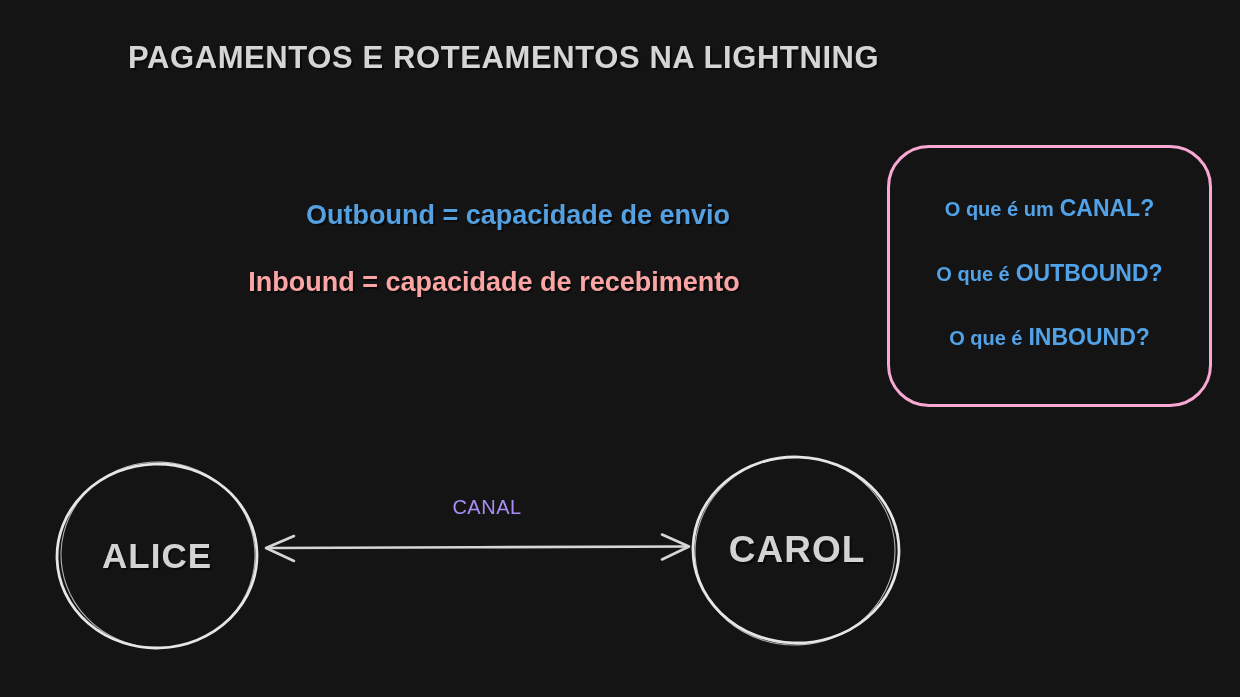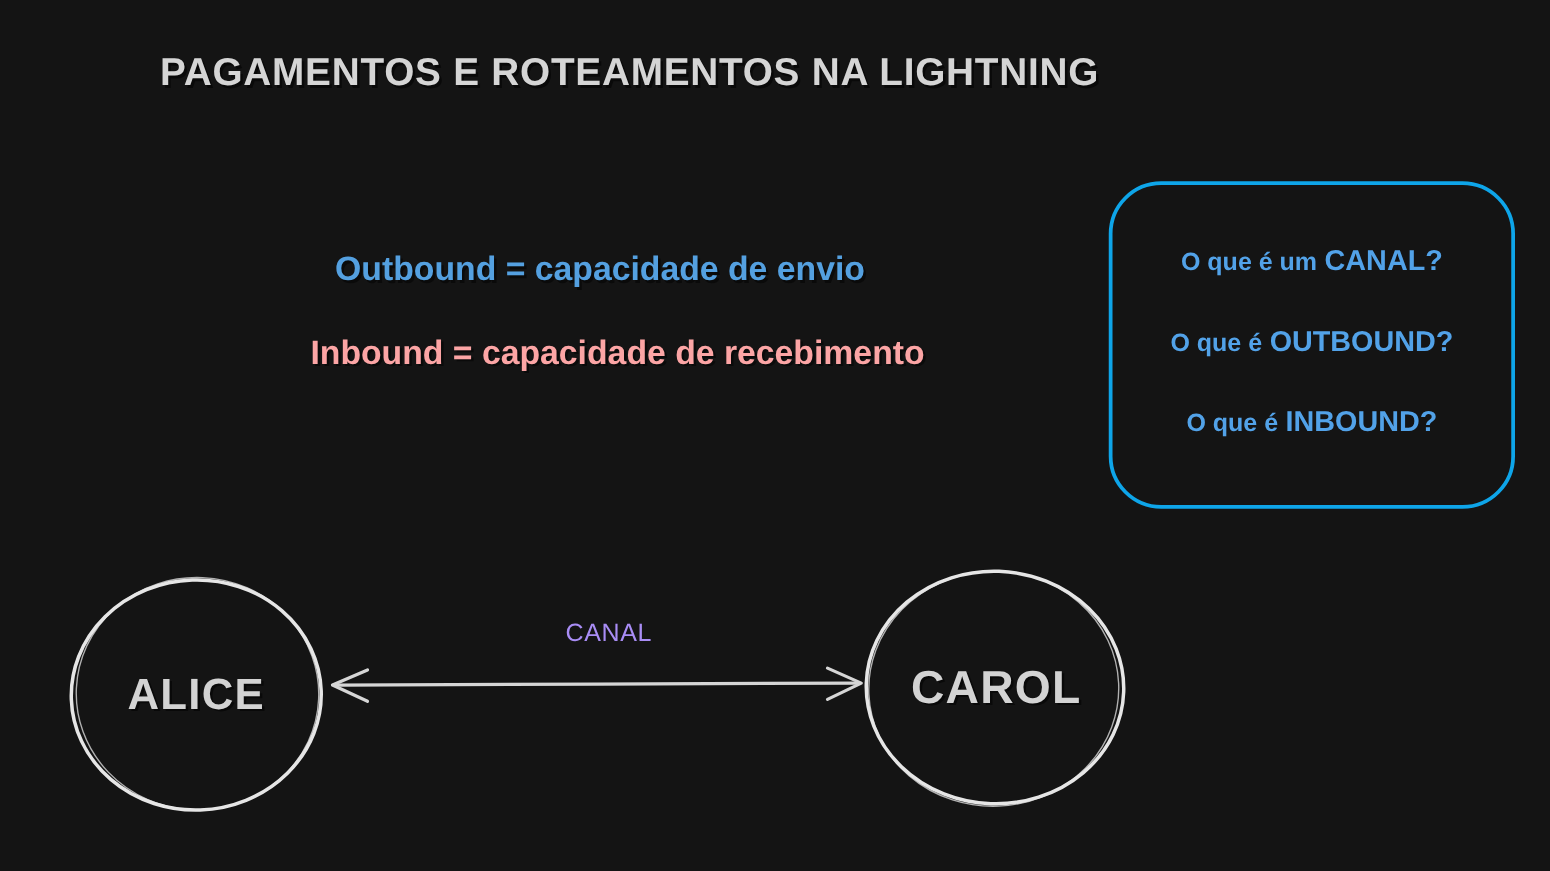--- a/index.html
+++ b/index.html
@@ -25,29 +25,29 @@
     color: #d5d5d5;
     text-shadow: 2px 2px 0 rgba(0,0,0,0.55);
   }
 
   .def-line {
     font-size: 27px;
     font-weight: 800;
     transform: translateX(-50%);
     text-shadow: 2px 2px 0 rgba(0,0,0,0.5);
   }
-  .def-outbound { left: 480px; top: 200px; color: #54a0e0; }
+  .def-outbound { left: 518px; top: 200px; color: #54a0e0; }
   .def-inbound  { left: 494px; top: 267px; color: #fca5a5; }
 
   .qbox {
     left: 887px;
     top: 145px;
     width: 325px;
     height: 262px;
-    border: 3px solid #0ea5e9;
+    border: 3px solid #f9a8d4;
     border-radius: 42px;
     display: flex;
     flex-direction: column;
     justify-content: space-evenly;
     align-items: center;
     padding: 10px 8px 16px 8px;
   }
   .qline {
     color: #52a2e8;
     font-weight: 700;

